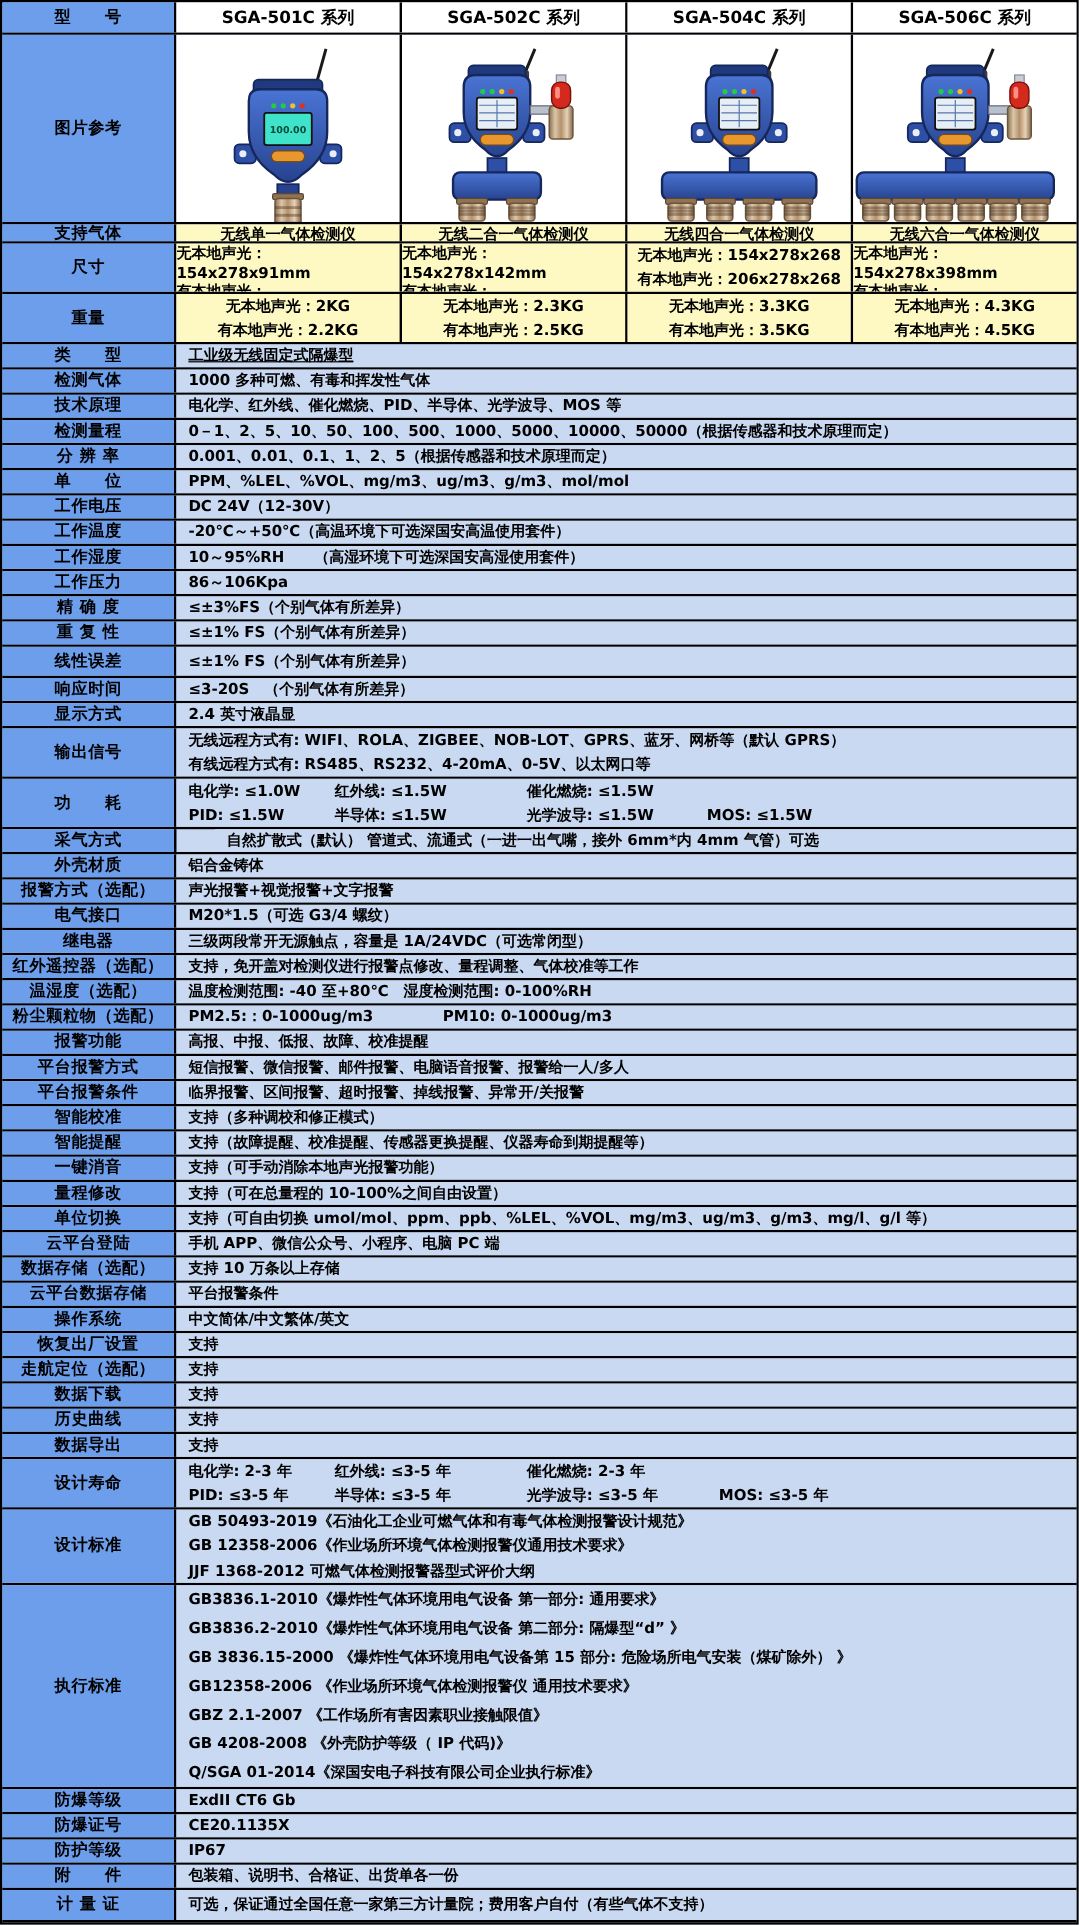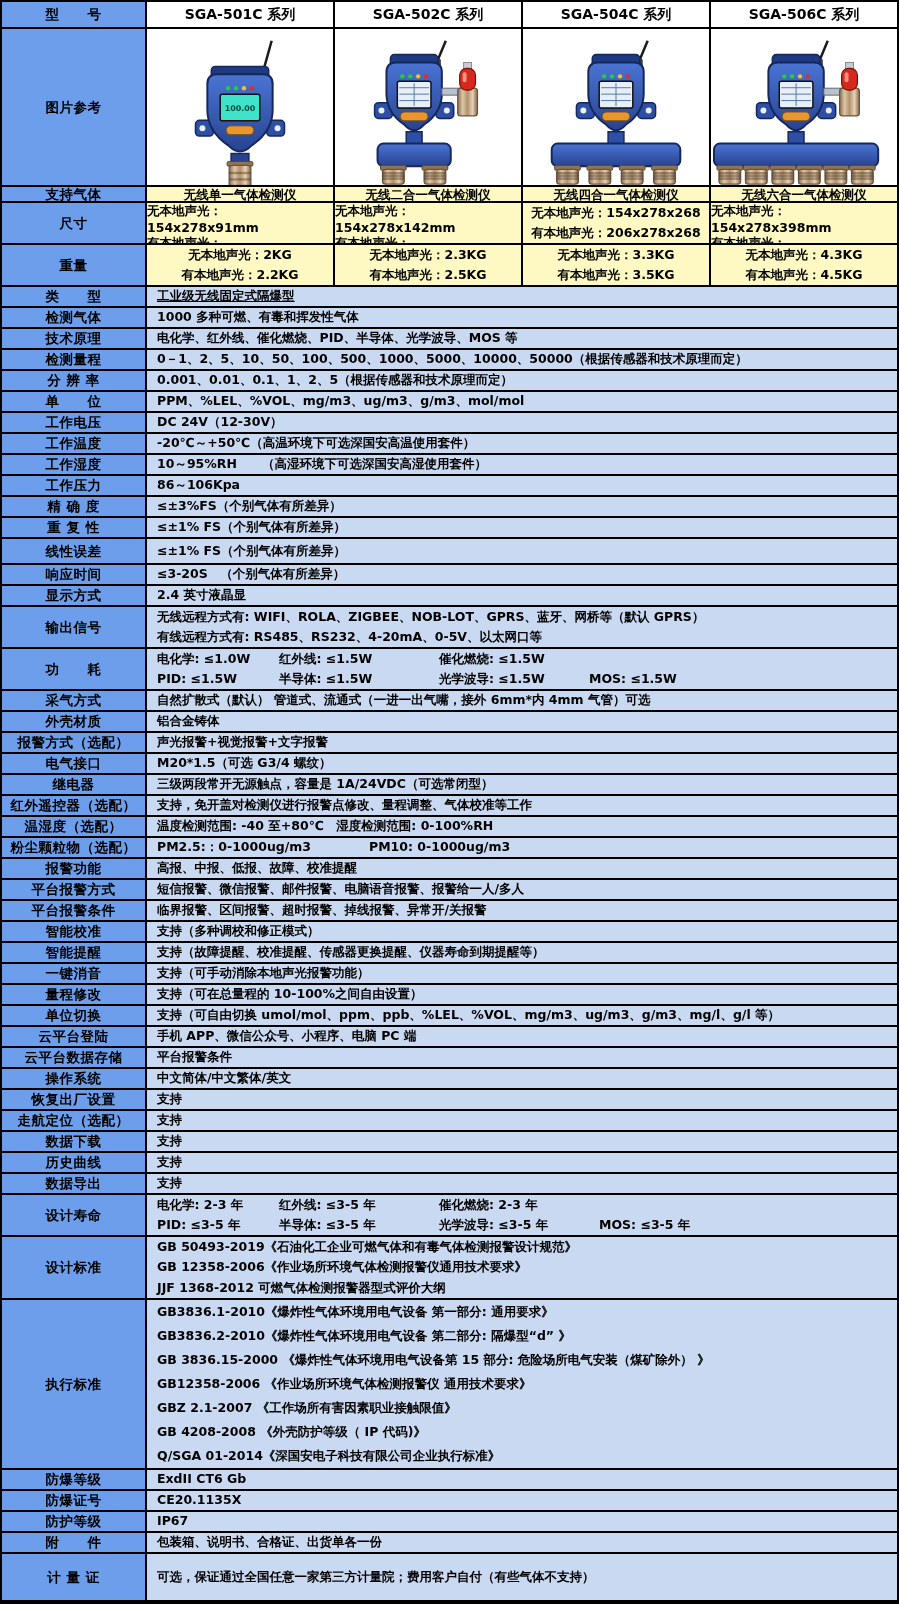--- a/index.html
+++ b/index.html
@@ -421,21 +421,21 @@
   </div>
 
   <div class="row spec" style="height: 42px;">
     <div class="cell label">功　　耗</div>
     <div class="cell value">
         <div class="line"><span class="seg" style="width: 122px;">电化学: ≤1.0W</span><span class="seg" style="width: 160px;">红外线: ≤1.5W</span><span class="seg" style="width: 150px;">催化燃烧: ≤1.5W</span></div>
         <div class="line"><span class="seg" style="width: 122px;">PID: ≤1.5W</span><span class="seg" style="width: 160px;">半导体: ≤1.5W</span><span class="seg" style="width: 150px;">光学波导: ≤1.5W</span><span class="seg">MOS: ≤1.5W</span></div>
       </div>
   </div>
 
-  <div class="row spec" style="height: 21px;">
+  <div class="row spec" style="height: 21px; gap: 32px;">
     <div class="cell label">采气方式</div>
     <div class="cell value">
         <div class="line">自然扩散式（默认） 管道式、流通式（一进一出气嘴，接外 6mm*内 4mm 气管）可选</div>
       </div>
   </div>
 
   <div class="row spec" style="height: 21px;">
     <div class="cell label">外壳材质</div>
     <div class="cell value">
         <div class="line">铝合金铸体</div>
@@ -540,20 +540,26 @@
       </div>
   </div>
 
   <div class="row spec" style="height: 21px;">
     <div class="cell label">云平台登陆</div>
     <div class="cell value">
         <div class="line">手机 APP、微信公众号、小程序、电脑 PC 端</div>
       </div>
   </div>
 
+  <div class="row spec" style="height: 21px;">
+    <div class="cell label">数据存储（选配）</div>
+    <div class="cell value">
+        <div class="line">支持 10 万条以上存储</div>
+      </div>
+  </div>
 
   <div class="row spec" style="height: 21px;">
     <div class="cell label">云平台数据存储</div>
     <div class="cell value">
         <div class="line">平台报警条件</div>
       </div>
   </div>
 
   <div class="row spec" style="height: 21px;">
     <div class="cell label">操作系统</div>

